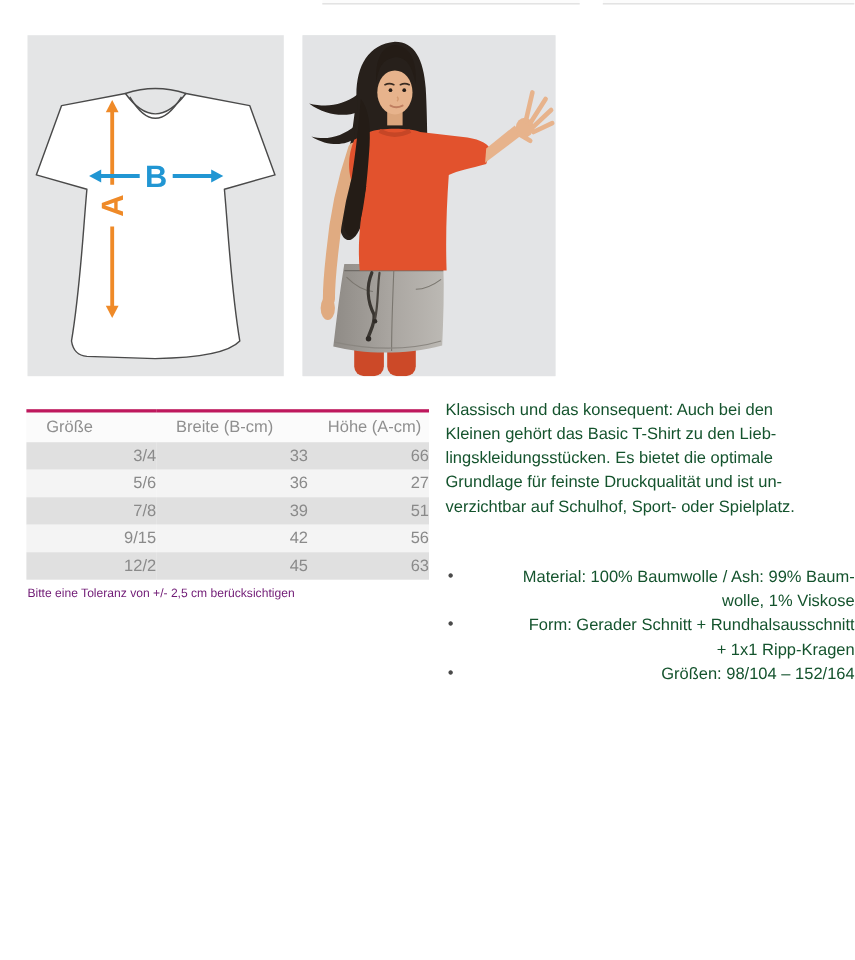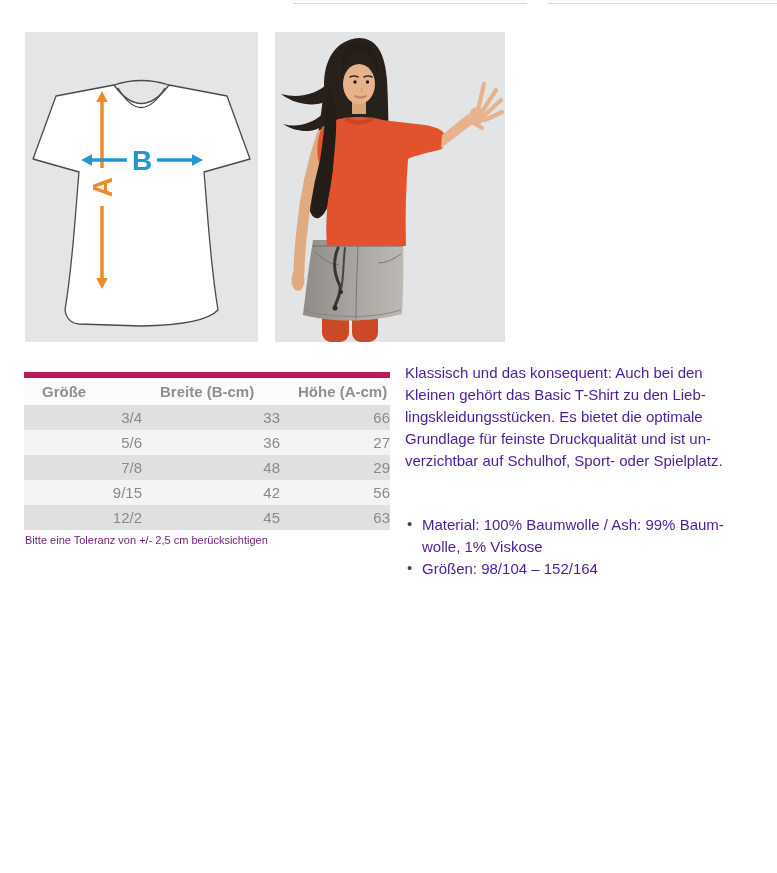--- a/index.html
+++ b/index.html
@@ -13,34 +13,34 @@
 
   
   .panel{position:absolute;top:32px;height:310px;background:#e4e5e6;}
   .panel-diagram{left:25px;width:233px;}
   .panel-photo{left:275px;width:230px;}
   .panel svg{display:block;}
 
   
   .size-table-wrap{position:absolute;left:24px;top:372px;width:366px;}
   table.size-table{border-collapse:collapse;width:366px;font-size:15px;color:#8a8a8a;table-layout:fixed;}
-  table.size-table th{font-weight:700;text-align:left;background:#fbfbfb;border-top:6px solid #be185d;
+  table.size-table th{font-weight:400;text-align:left;background:#fbfbfb;border-top:3px solid #be185d;
     height:27px;padding:0 0 0 18px;color:#8f8f8f;}
   table.size-table td{height:25px;padding:0 0 0 18px;text-align:right;}
   table.size-table tbody tr:nth-child(odd){background:#e0e0e0;}
   table.size-table tbody tr:nth-child(even){background:#f4f4f4;}
   .col-1{width:118px;} .col-2{width:138px;} .col-3{width:110px;}
 
   .tolerance-note{position:absolute;left:25px;top:534px;font-size:11px;color:#701a75;white-space:nowrap;}
 
   
-  .desc-col{position:absolute;left:405px;top:362px;width:372px;color:#4c1d95;font-size:15px;line-height:22px;}
+  .desc-col{position:absolute;left:405px;top:362px;width:372px;color:#14532d;font-size:15px;line-height:22px;}
   .desc-intro{white-space:pre-line;}
   ul.features{list-style:none;margin:42px 0 0 0;padding:0;}
-  ul.features li{position:relative;padding-left:17px;white-space:pre-line;}
+  ul.features li{position:relative;padding-left:17px;white-space:pre-line;text-align:right;}
   ul.features li::before{content:"\2022";position:absolute;left:2px;top:-1px;color:#4a4a4a;}
 </style>
 </head>
 <body>
 
 <div class="page">
 
   <div class="top-sliver sliver-1"></div>
   <div class="top-sliver sliver-2"></div>
 
@@ -159,22 +159,22 @@
             <td>33</td>
             <td>66</td>
           </tr>
           <tr>
             <td>5/6</td>
             <td>36</td>
             <td>27</td>
           </tr>
           <tr>
             <td>7/8</td>
-            <td>48</td>
-            <td>29</td>
+            <td>39</td>
+            <td>51</td>
           </tr>
           <tr>
             <td>9/15</td>
             <td>42</td>
             <td>56</td>
           </tr>
           <tr>
             <td>12/2</td>
             <td>45</td>
             <td>63</td>
@@ -187,17 +187,19 @@
 
   <div class="desc-col">
     <div class="desc-intro">Klassisch und das konsequent: Auch bei den
 Kleinen gehört das Basic T-Shirt zu den Lieb-
 lingskleidungsstücken. Es bietet die optimale
 Grundlage für feinste Druckqualität und ist un-
 verzichtbar auf Schulhof, Sport- oder Spielplatz.</div>
     <ul class="features">
         <li>Material: 100% Baumwolle / Ash: 99% Baum-
 wolle, 1% Viskose</li>
+        <li>Form: Gerader Schnitt + Rundhalsausschnitt
++ 1x1 Ripp-Kragen</li>
         <li>Größen:   98/104 – 152/164</li>
       </ul>
   </div>
 
 </div>
 
 </body></html>

